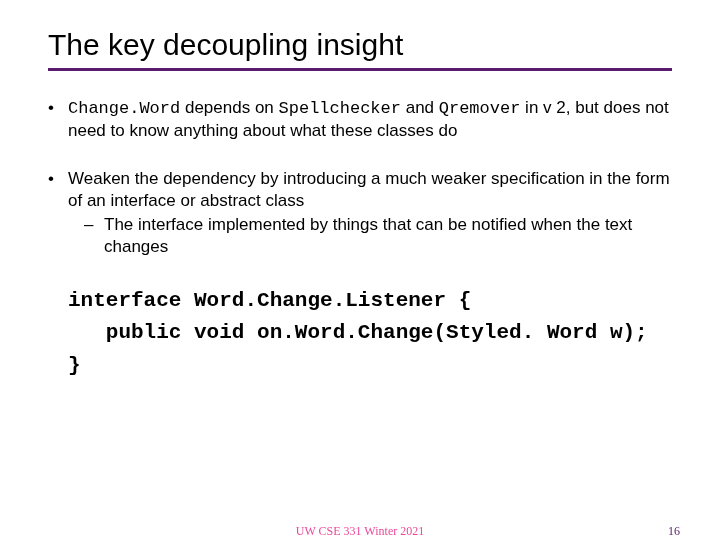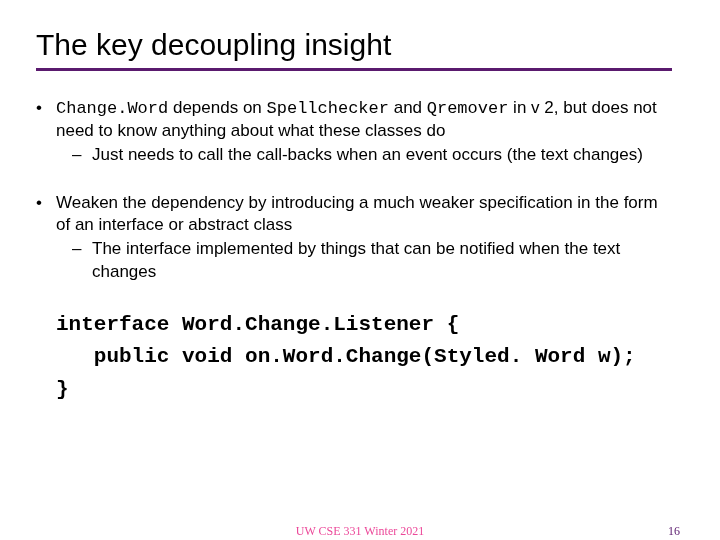--- a/index.html
+++ b/index.html
@@ -6,21 +6,21 @@
     margin: 0;
     padding: 0;
     width: 720px;
     height: 540px;
     font-family: Arial, Helvetica, sans-serif;
     background: #fff;
     position: relative;
     box-sizing: border-box;
   }
   .slide {
-    padding: 28px 48px 0 36px;
+    padding: 28px 48px 0 48px;
     box-sizing: border-box;
     width: 100%;
     height: 100%;
     position: relative;
   }
   .title {
     font-size: 30px;
     color: #000;
     margin: 0 0 6px 0;
     font-weight: normal;
@@ -102,21 +102,20 @@
 
   <h1 class="title">The key decoupling insight</h1>
   <hr class="rule">
 
   <div class="bullets">
 
     <div class="b1">
       <span class="b1-text">
         <span class="mono">Change.Word</span><span> depends on </span><span class="mono">Spellchecker</span><span> and </span><span class="mono">Qremover</span><span> in v 2, but does </span><span class="italic">not</span><span> need to know </span><span class="italic">anything</span><span> about what these classes do</span>
       </span>
-      <div class="b2">Just needs to call the call-backs when an event occurs (the text changes)</div>
     </div>
 
     <div class="b1">
       <span class="b1-text">Weaken the dependency by introducing a much weaker specification in the form of an interface or abstract class</span>
       <div class="b2">
         <span>The interface implemented by things that can be </span><span class="italic">notified</span><span> when the text changes</span>
       </div>
     </div>
 
     <div class="codeblock"><span>interface Word.Change.Listener {</span>

